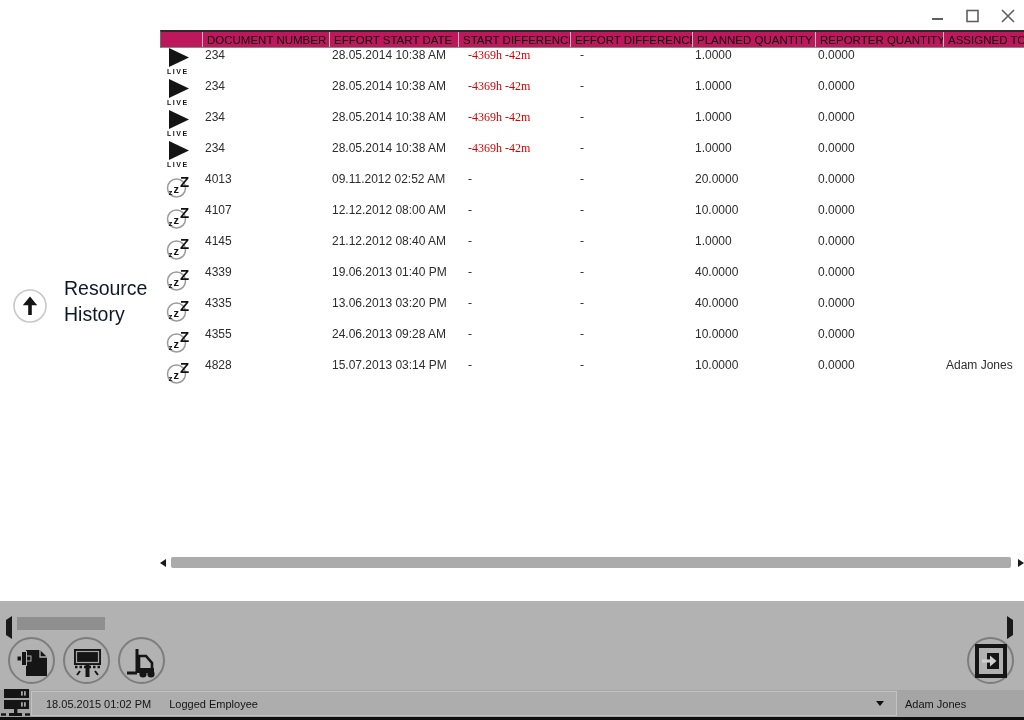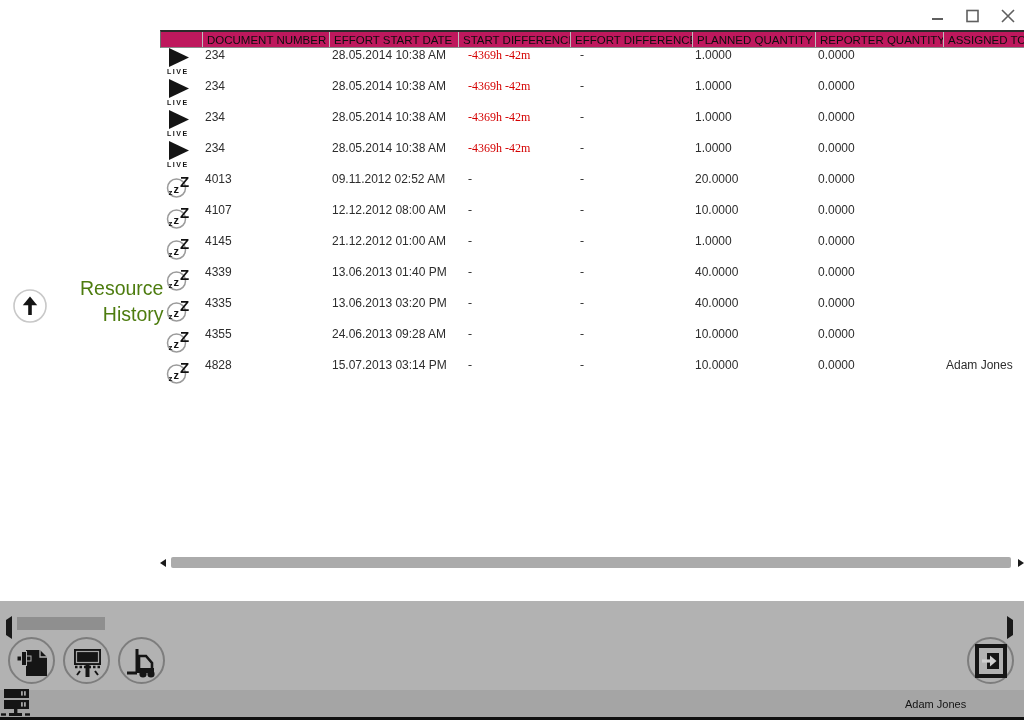--- a/index.html
+++ b/index.html
@@ -8,22 +8,22 @@
   #app { position: relative; width: 1024px; height: 720px; background: #fff; }
 
   
   .window-controls { position: absolute; top: 5px; right: 4px; display: flex; gap: 11px; }
   .winbtn { background: none; border: none; width: 24px; height: 22px;
             display: flex; align-items: center; justify-content: center; }
 
   
   .nav-back { position: absolute; left: 12px; top: 288px; width: 36px; height: 36px;
               background: none; border: none; padding: 0; }
-  .page-title { position: absolute; left: 80px; top: 275px; font-size: 19.5px;
-                line-height: 26px; color: #4d7c0f; text-align: right; }
+  .page-title { position: absolute; left: 64px; top: 275px; font-size: 19.5px;
+                line-height: 26px; color: #0f172a; }
 
   
   .grid { position: absolute; left: 160px; top: 30px; width: 864px; }
   .grid-header { display: flex; height: 18px; border-top: 2px solid #2a2a2a;
                  border-bottom: 1px solid #8a8a8a; border-left: 1px solid #6e6e6e; background: #be185d; }
   .hcell { display: flex; align-items: center; padding: 0 4px; font-size: 11.5px;
            color: #0e0e0e; white-space: nowrap; overflow: hidden; border-left: 1px solid #bdbdbd; }
   .hcell:first-child { border-left: none; }
   .c-icon  { width: 41px; }
   .c-doc   { width: 127px; }
@@ -239,41 +239,41 @@
         <span>
           <svg width="28" height="27" viewBox="0 0 28 27">
             <circle cx="11.5" cy="16" r="9" fill="none" stroke="#9b9b9b" stroke-width="1.5"></circle>
             <text x="3.5" y="22.5" font-size="8" font-weight="bold" fill="#111" font-family="sans-serif">z</text>
             <text x="8.5" y="20.5" font-size="11" font-weight="bold" fill="#111" font-family="sans-serif">z</text>
             <text x="15" y="15" font-size="15" font-weight="bold" fill="#111" font-family="sans-serif">Z</text>
           </svg>
         </span>
       </div>
       <div class="cell c-doc">4145</div>
-      <div class="cell c-date">21.12.2012 01:00 AM</div>
+      <div class="cell c-date">21.12.2012 08:40 AM</div>
       <div class="cell c-sdiff">-</div>
       <div class="cell c-ediff">-</div>
       <div class="cell c-pqty">1.0000</div>
       <div class="cell c-rqty">0.0000</div>
       <div class="cell c-asgn"></div>
     </div>
         <div class="grid-row">
       <div class="cell c-icon">
 
         <span>
           <svg width="28" height="27" viewBox="0 0 28 27">
             <circle cx="11.5" cy="16" r="9" fill="none" stroke="#9b9b9b" stroke-width="1.5"></circle>
             <text x="3.5" y="22.5" font-size="8" font-weight="bold" fill="#111" font-family="sans-serif">z</text>
             <text x="8.5" y="20.5" font-size="11" font-weight="bold" fill="#111" font-family="sans-serif">z</text>
             <text x="15" y="15" font-size="15" font-weight="bold" fill="#111" font-family="sans-serif">Z</text>
           </svg>
         </span>
       </div>
       <div class="cell c-doc">4339</div>
-      <div class="cell c-date">13.06.2013 01:40 PM</div>
+      <div class="cell c-date">19.06.2013 01:40 PM</div>
       <div class="cell c-sdiff">-</div>
       <div class="cell c-ediff">-</div>
       <div class="cell c-pqty">40.0000</div>
       <div class="cell c-rqty">0.0000</div>
       <div class="cell c-asgn"></div>
     </div>
         <div class="grid-row">
       <div class="cell c-icon">
 
         <span>
@@ -397,17 +397,22 @@
         <rect x="23" y="3.2" width="1.8" height="4.4" fill="#a5a5a5"></rect>
         <rect x="3" y="12" width="25" height="9" fill="#151515"></rect>
         <rect x="20" y="14.2" width="1.8" height="4.4" fill="#a5a5a5"></rect>
         <rect x="23" y="14.2" width="1.8" height="4.4" fill="#a5a5a5"></rect>
         <rect x="13" y="21" width="3.4" height="4" fill="#151515"></rect>
         <rect x="8" y="25" width="13" height="3" fill="#151515"></rect>
         <rect x="0" y="25.3" width="5" height="2.4" fill="#151515"></rect>
         <rect x="24" y="25.3" width="5" height="2.4" fill="#151515"></rect>
       </svg>
     </span>
+    <div class="status-combo">
+      <span>18.05.2015 01:02 PM</span>
+      <span class="combo-label">Logged Employee</span>
+      <span class="combo-caret tri-down"></span>
+    </div>
     <div class="status-user">Adam Jones</div>
   </div>
   <div class="bottom-edge"></div>
 
 </div>
 
 </body></html>

